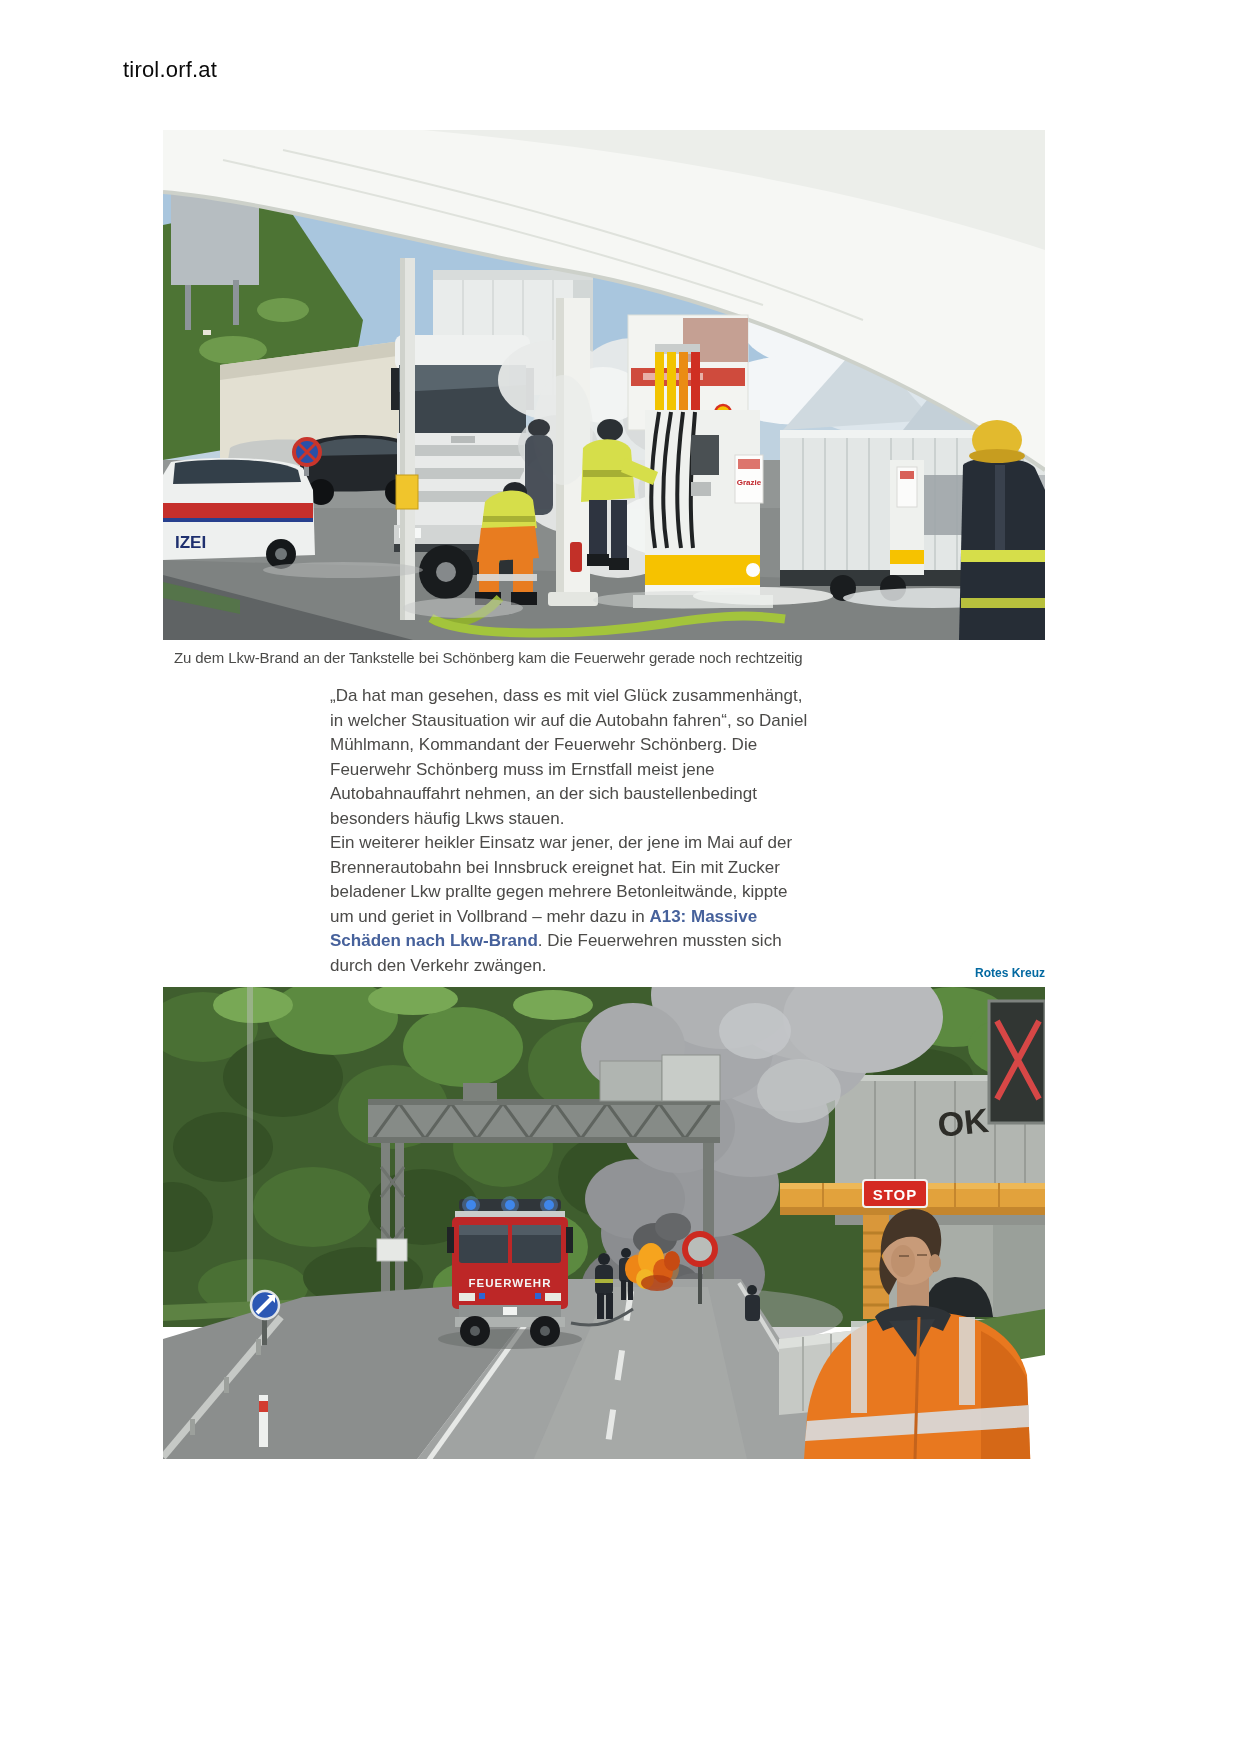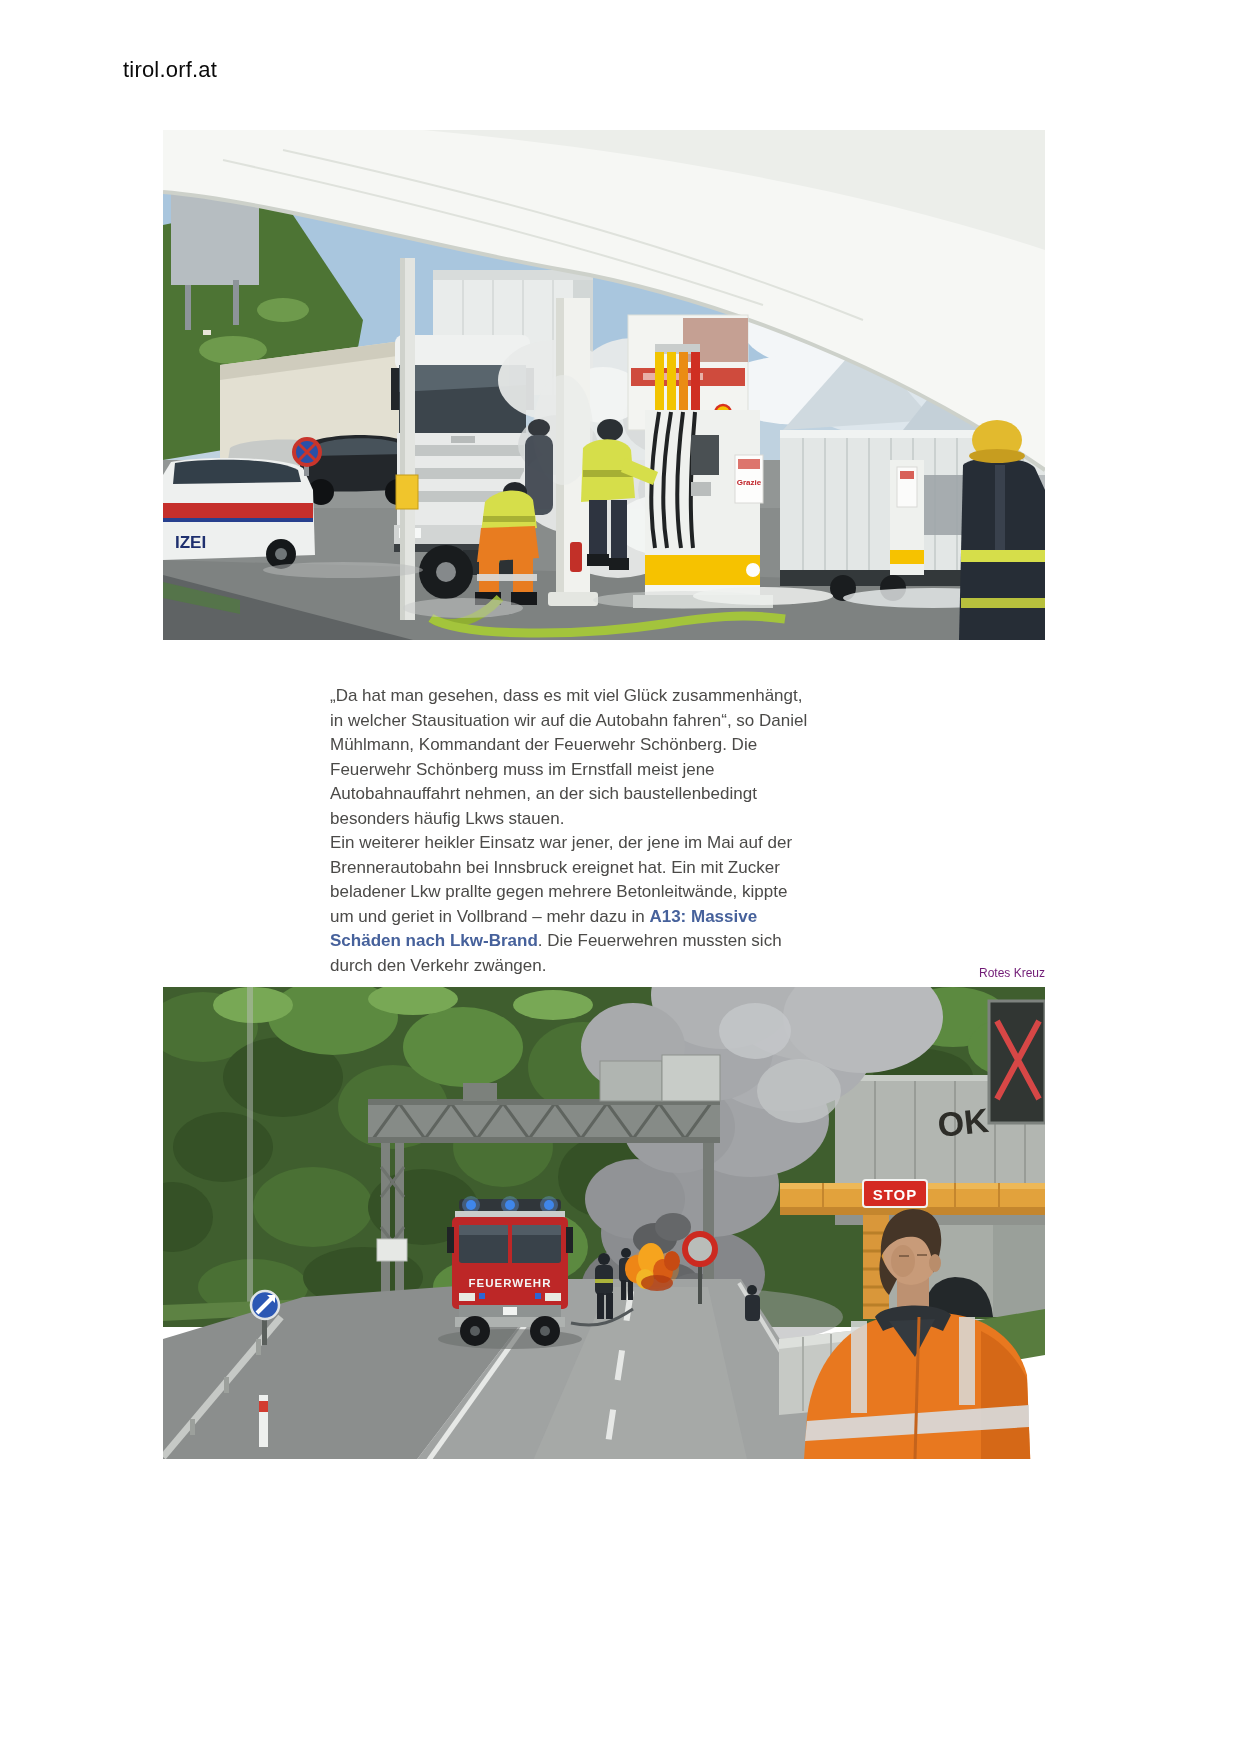--- a/index.html
+++ b/index.html
@@ -11,21 +11,21 @@
   .photo svg{display:block;}
   .photo1{top:130px;}
   .photo2{top:987px;}
   figcaption{margin-top:9px;padding-left:11px;font-size:15px;color:#4b4b49;letter-spacing:-0.1px;}
   .textcol{position:absolute;left:330px;top:684px;width:478px;color:#4b4a48;
            font-size:17px;line-height:24.5px;}
   .textcol p{margin:0;}
   .heading{margin:26px 0 7px;font-size:21px;line-height:25px;font-weight:700;color:#31302e;letter-spacing:-0.2px;}
   .link{color:#46619b;font-weight:700;text-decoration:none;cursor:pointer;}
   .credit{position:absolute;left:163px;top:966px;width:882px;text-align:right;
-          font-size:12px;color:#701a75;}
+          font-size:12px;color:#0369a1;font-weight:bold;}
   .footer{position:absolute;left:0;top:1649px;width:100%;text-align:center;
           font-size:31px;color:#161616;text-decoration:underline;}
   svg text{font-family:"Liberation Sans",sans-serif;}
 </style>
 </head>
 <body>
 
 <div class="page">
 
   <div class="site">tirol.orf.at</div>
@@ -260,20 +260,21 @@
       <g>
         <path d="M337,468 C315,492 285,500 268,488" stroke="#8fae32" stroke-width="9" fill="none"></path>
         <path d="M268,488 C300,508 420,506 500,494 C545,487 580,483 622,489" stroke="#a3c43c" stroke-width="9" fill="none"></path>
       </g>
 
       <ellipse cx="300" cy="478" rx="60" ry="10" fill="#c9cccb" opacity="0.5"></ellipse>
       <ellipse cx="180" cy="440" rx="80" ry="8" fill="#b9bcbb" opacity="0.5"></ellipse>
       <ellipse cx="520" cy="470" rx="90" ry="9" fill="#d4d7d5" opacity="0.5"></ellipse>
       <ellipse cx="600" cy="466" rx="70" ry="9" fill="#eef1ef" opacity="0.85"></ellipse>
     </svg>
+    <figcaption>Zu dem Lkw-Brand an der Tankstelle bei Schönberg kam die Feuerwehr gerade noch rechtzeitig</figcaption>
   </figure>
 
   <div class="textcol">
     <p>„Da hat man gesehen, dass es mit viel Glück zusammenhängt, in welcher Stausituation wir auf die Autobahn fahren“, so Daniel Mühlmann, Kommandant der Feuerwehr Schönberg. Die Feuerwehr Schönberg muss im Ernstfall meist jene Autobahnauffahrt nehmen, an der sich baustellenbedingt besonders häufig Lkws stauen.</p>
     <p><span>Ein weiterer heikler Einsatz war jener, der jene im Mai auf der Brennerautobahn bei Innsbruck ereignet hat. Ein mit Zucker beladener Lkw prallte gegen mehrere Betonleitwände, kippte um und geriet in Vollbrand – mehr dazu in </span><a class="link">A13: Massive Schäden nach Lkw-Brand</a><span>. Die Feuerwehren mussten sich durch den Verkehr zwängen.</span></p>
   </div>
 
   <div class="credit">Rotes Kreuz</div>
 
   <figure class="photo photo2">

